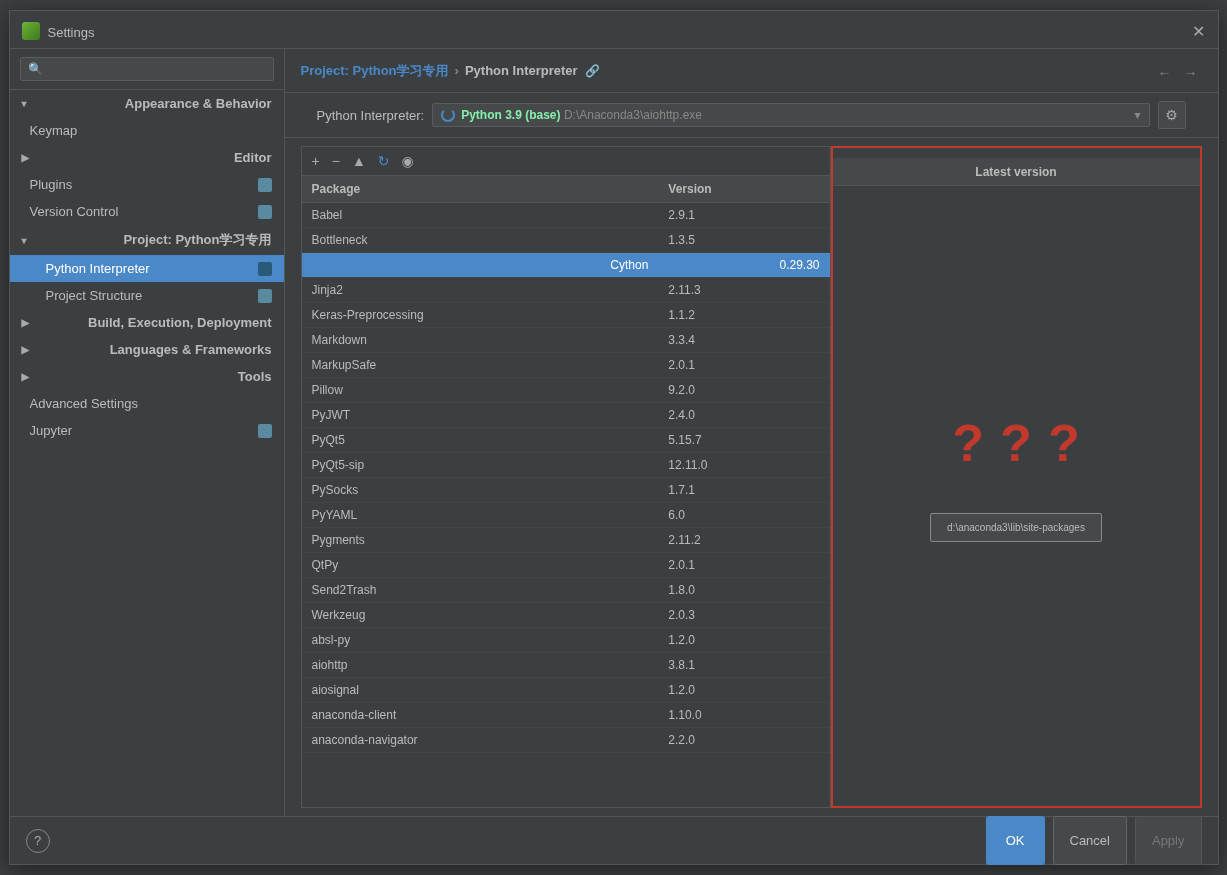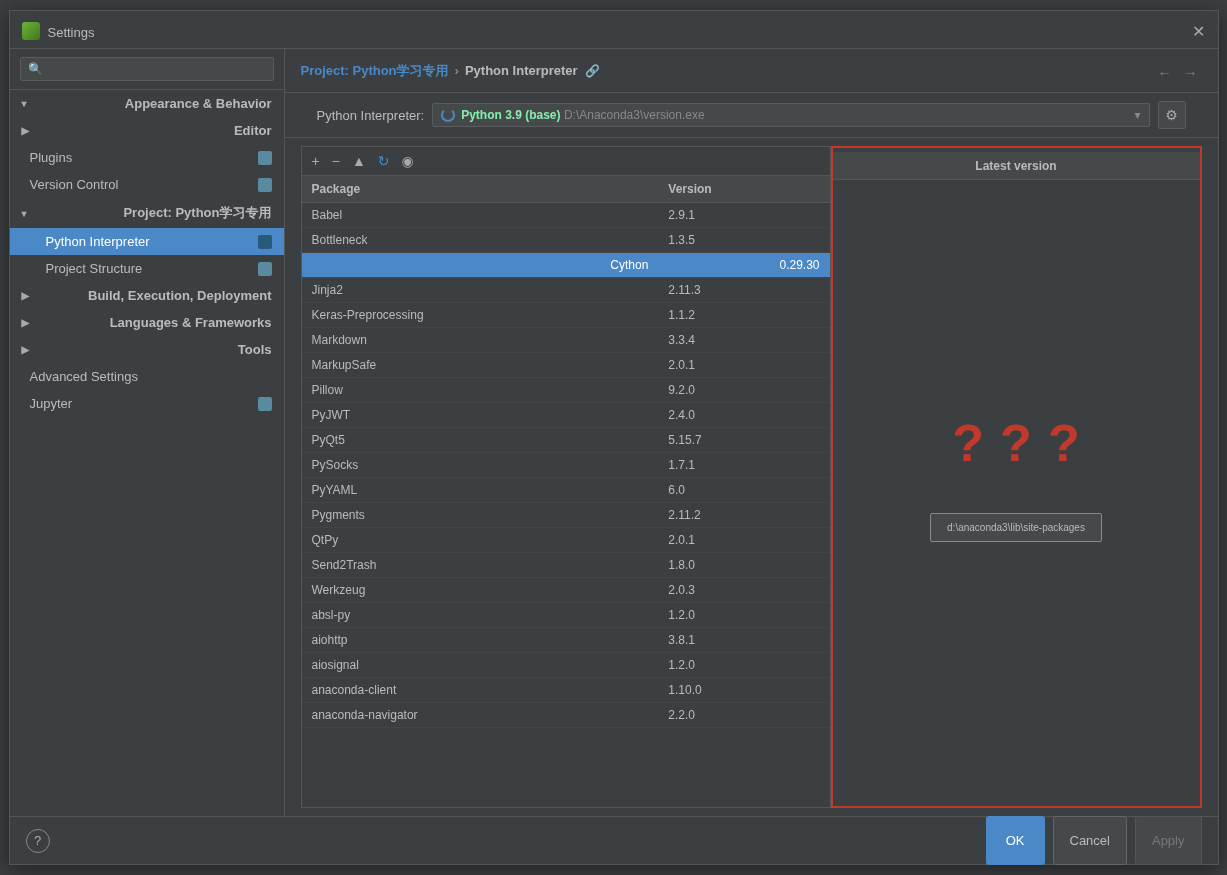--- a/index.html
+++ b/index.html
@@ -330,20 +330,23 @@
   <div class="content">
 
     <div class="sidebar">
       <div class="search-box">
         <input type="text" placeholder="🔍" style="">
       </div>
 
       <div class="nav-item group">
         <span class="arrow">▾</span>
         <span>Appearance &amp; Behavior</span>
+      </div>
+      <div class="nav-item">
+        <span>Keymap</span>
       </div>
       <div class="nav-item group">
         <span class="arrow">▶</span>
         <span>Editor</span>
       </div>
       <div class="nav-item">
         <span>Plugins</span>
         <div class="icon-box"></div>
       </div>
       <div class="nav-item">
@@ -396,21 +399,21 @@
           <span>←</span>
           <span>→</span>
         </div>
       </div>
 
       <div class="interpreter-row">
         <span class="interpreter-label">Python Interpreter:</span>
         <div class="interpreter-select">
           <div class="spin-icon"></div>
           <span class="sel-text">
-            <b>Python 3.9 (base)</b>&nbsp;<span>D:\Anaconda3\version.exe</span>
+            <b>Python 3.9 (base)</b>&nbsp;<span>D:\Anaconda3\aiohttp.exe</span>
           </span>
           <span class="arrow">▾</span>
         </div>
         <div class="gear-btn">⚙</div>
       </div>
 
       <div class="table-area">
         <div class="table-wrapper">
           <div class="table-toolbar">
             <button class="tb-btn">+</button>
@@ -462,20 +465,24 @@
                   </tr>
                   <tr>
                     <td>PyJWT</td>
                     <td>2.4.0</td>
                   </tr>
                   <tr>
                     <td>PyQt5</td>
                     <td>5.15.7</td>
                   </tr>
                   <tr>
+                    <td>PyQt5-sip</td>
+                    <td>12.11.0</td>
+                  </tr>
+                  <tr>
                     <td>PySocks</td>
                     <td>1.7.1</td>
                   </tr>
                   <tr>
                     <td>PyYAML</td>
                     <td>6.0</td>
                   </tr>
                   <tr>
                     <td>Pygments</td>
                     <td>2.11.2</td>
@@ -511,21 +518,21 @@
                   <tr>
                     <td>anaconda-navigator</td>
                     <td>2.2.0</td>
                   </tr>
                 </tbody>
             </table>
           </div>
         </div>
 
         <div class="right-panel">
-          <div style="position:absolute;top:4px;left:0;right:0;padding:6px 10px;background:#45494a;border-bottom:1px solid #555;text-align:center;">
+          <div style="position:absolute;top:10px;left:0;right:0;padding:6px 10px;background:#45494a;border-bottom:1px solid #555;text-align:center;">
             <span style="color:#bbb;font-size:12px;font-weight:600;">Latest version</span>
           </div>
           <div class="question-marks">
             <span class="qmark">?</span>
             <span class="qmark">?</span>
             <span class="qmark">?</span>
           </div>
           <div class="site-packages-box">d:\anaconda3\lib\site-packages</div>
         </div>
       </div>

